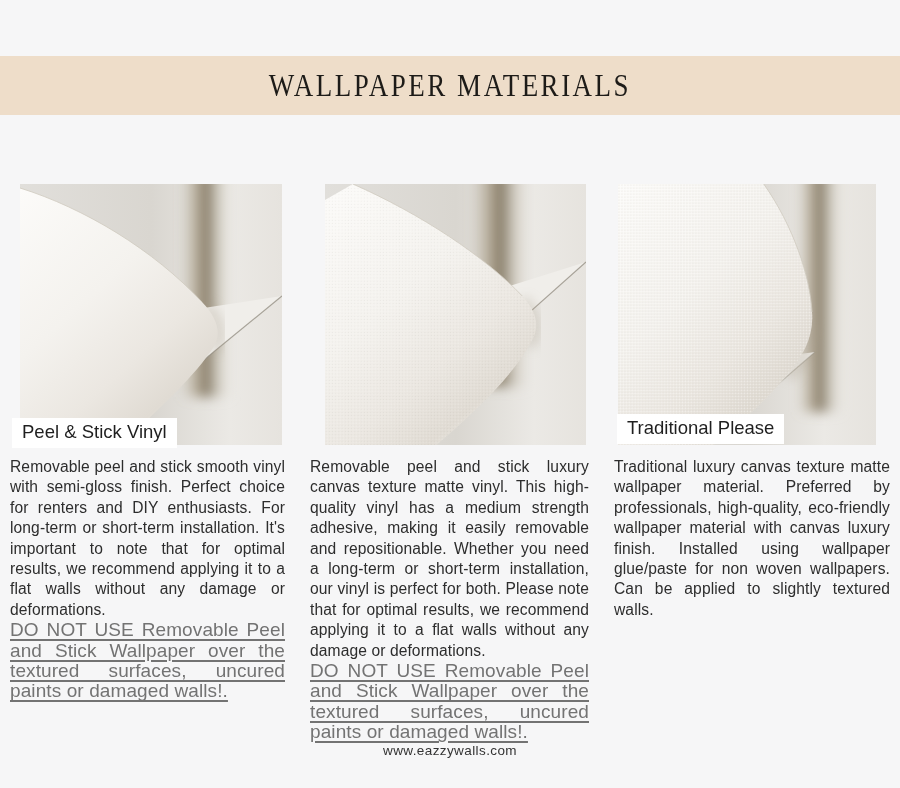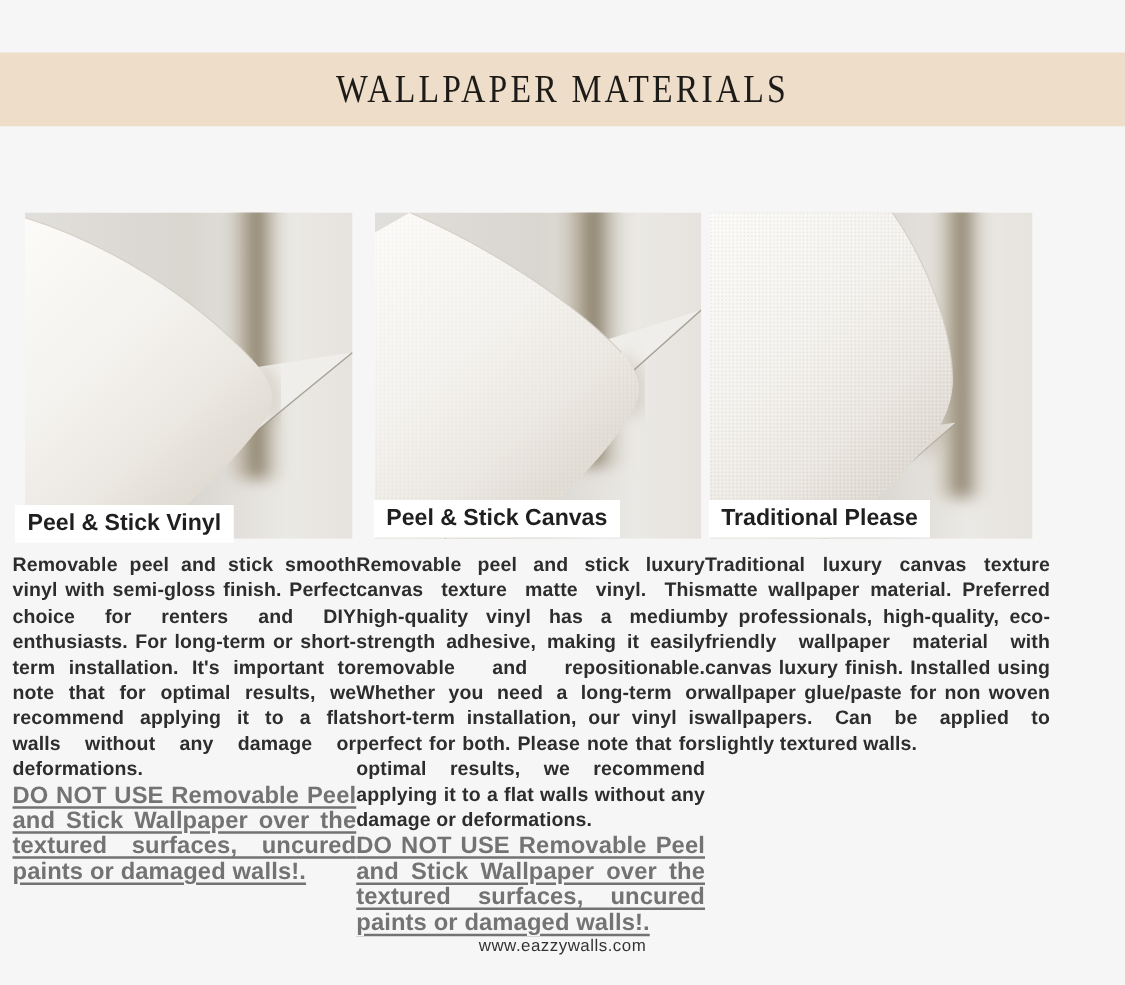--- a/index.html
+++ b/index.html
@@ -1,27 +1,27 @@
 <!DOCTYPE html>
 <html><head>
 <meta charset="utf-8">
 <style>
   * { margin:0; padding:0; box-sizing:border-box; }
   html,body { width:900px; }
   body { font-family:"Liberation Sans", sans-serif; background:#f6f6f7; }
   .page { position:relative; width:900px; height:788px; background:#f6f6f7; overflow:hidden; }
 
-  .band { margin-top:42px; height:59px; background:#eeddc9;
+  .band { margin-top:56px; height:59px; background:#eeddc9;
           display:flex; align-items:center; justify-content:center; }
   .band h1 { font-family:"Liberation Serif", serif; font-weight:normal;
              font-size:27px; letter-spacing:2.5px; color:#1d1b18;
              display:inline-block; transform:scaleY(1.18); white-space:nowrap; }
 
-  .cols { display:grid; grid-template-columns:275px 279px 276px; 
-          padding:0 10px; margin-top:69px;font-weight:bold; }
+  .cols { display:grid; grid-template-columns:275px 279px 276px; column-gap:25px;
+          padding:0 10px; margin-top:69px; }
   .col  { position:relative; }
 
   .photo-wrap { position:relative; height:261px; }
   .c0 .photo-wrap { margin-left:10px; width:262px; }
   .c1 .photo-wrap { margin-left:15px; width:261px; }
   .c2 .photo-wrap { margin-left:4px;  width:258px; }
   .photo-wrap svg { display:block; width:100%; height:100%; }
 
   .label { position:absolute; background:#ffffff; color:#1f1f1f;
            font-size:18.5px; padding:3px 10px 5px 10px; white-space:nowrap; }
@@ -128,21 +128,20 @@
   </defs>
   <rect width="262" height="261" fill="url(#bg1)"></rect>
   <rect x="148" y="-12" width="58" height="215" fill="url(#roll1)" filter="url(#bl1)"></rect>
   <path d="M262,78 L56,261 L0,261 L0,160 Z" fill="#f0eeea"></path>
   <path d="M262,78 L56,261" stroke="#8f897d" stroke-width="1.2" fill="none" opacity="0.75"></path>
   <path d="M198,116 C212,132 215,146 205,162" stroke="#a79d8b" stroke-width="12" fill="none" opacity="0.35" filter="url(#bl1)"></path>
   <path d="M28,0 C96,30 160,72 198,112 C213,128 216,143 207,158 C188,193 150,228 112,261 L0,261 L0,16 Z" fill="url(#sh1)"></path>
   <path d="M28,0 C96,30 160,72 198,112 C213,128 216,143 207,158 C188,193 150,228 112,261 L0,261 L0,16 Z" fill="url(#tx1)"></path>
   <path d="M28,0 C96,30 160,72 198,112" stroke="#cfcabf" stroke-width="1" fill="none" opacity="0.8"></path>
   </svg></span>
-        <div class="label">Peel &amp; Stick Canvas</div>
       </div>
       <p class="desc">Removable peel and stick luxury canvas texture matte vinyl. This high-quality vinyl has a medium strength adhesive, making it easily removable and repositionable. Whether you need a long-term or short-term installation, our vinyl is perfect for both. Please note that for optimal results, we recommend applying it to a flat walls without any damage or deformations.</p>
       <p class="warn">DO NOT USE Removable Peel and Stick Wallpaper over the textured surfaces, uncured paints or damaged walls!.</p>
     </div>
 
     <div class="col c2">
       <div class="photo-wrap">
         <span class="photo-mount"><svg viewBox="0 0 262 261" preserveAspectRatio="none">
   <defs>
     <linearGradient id="bg2" x1="0" y1="0" x2="1" y2="0">

